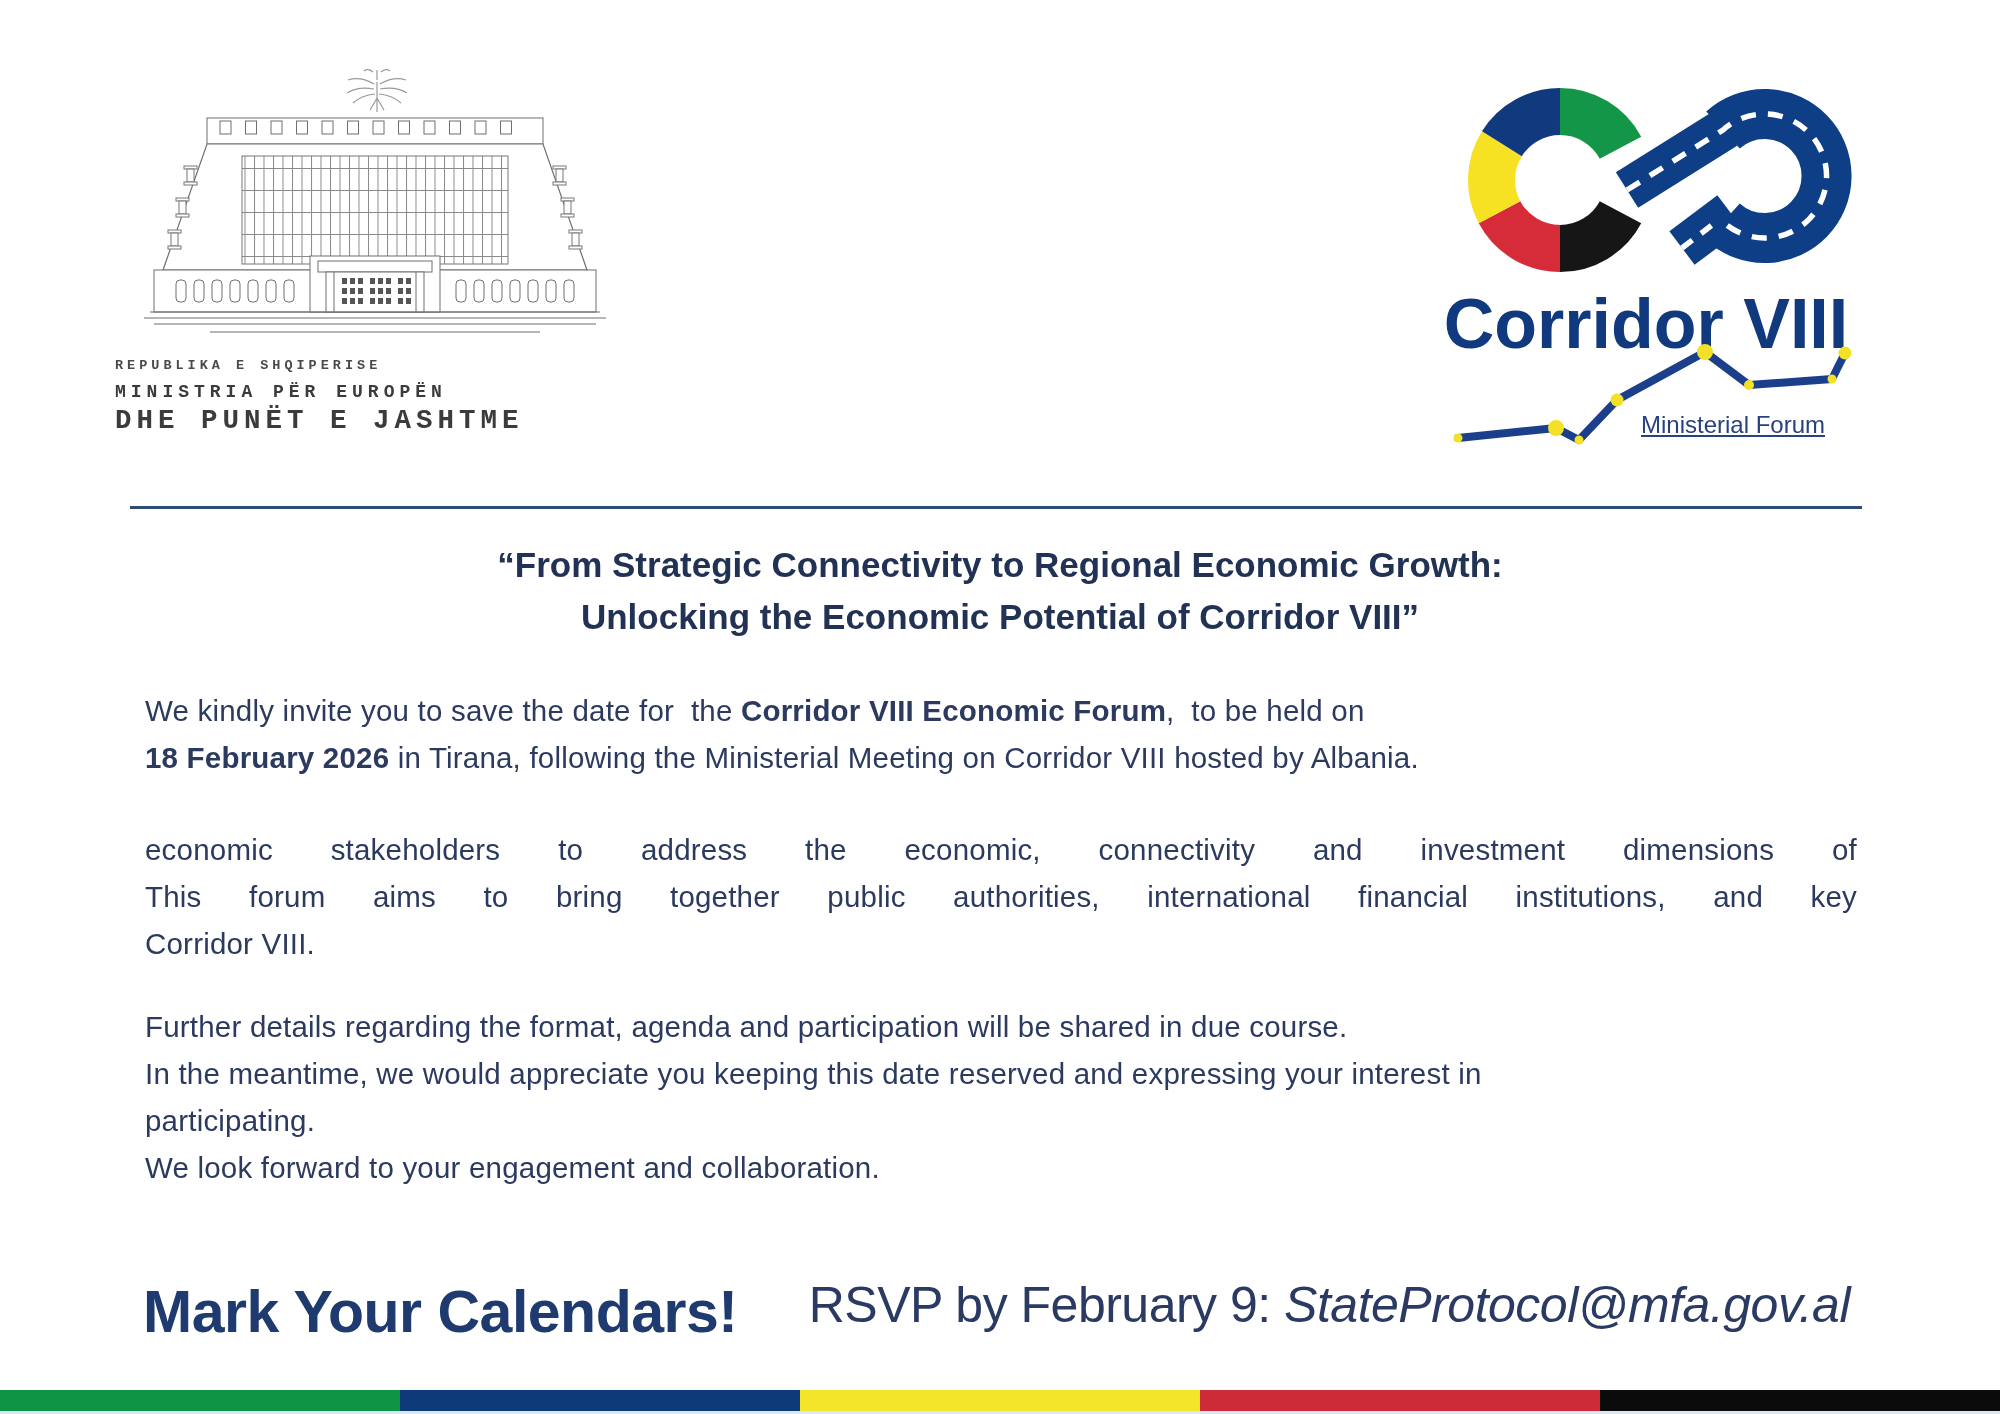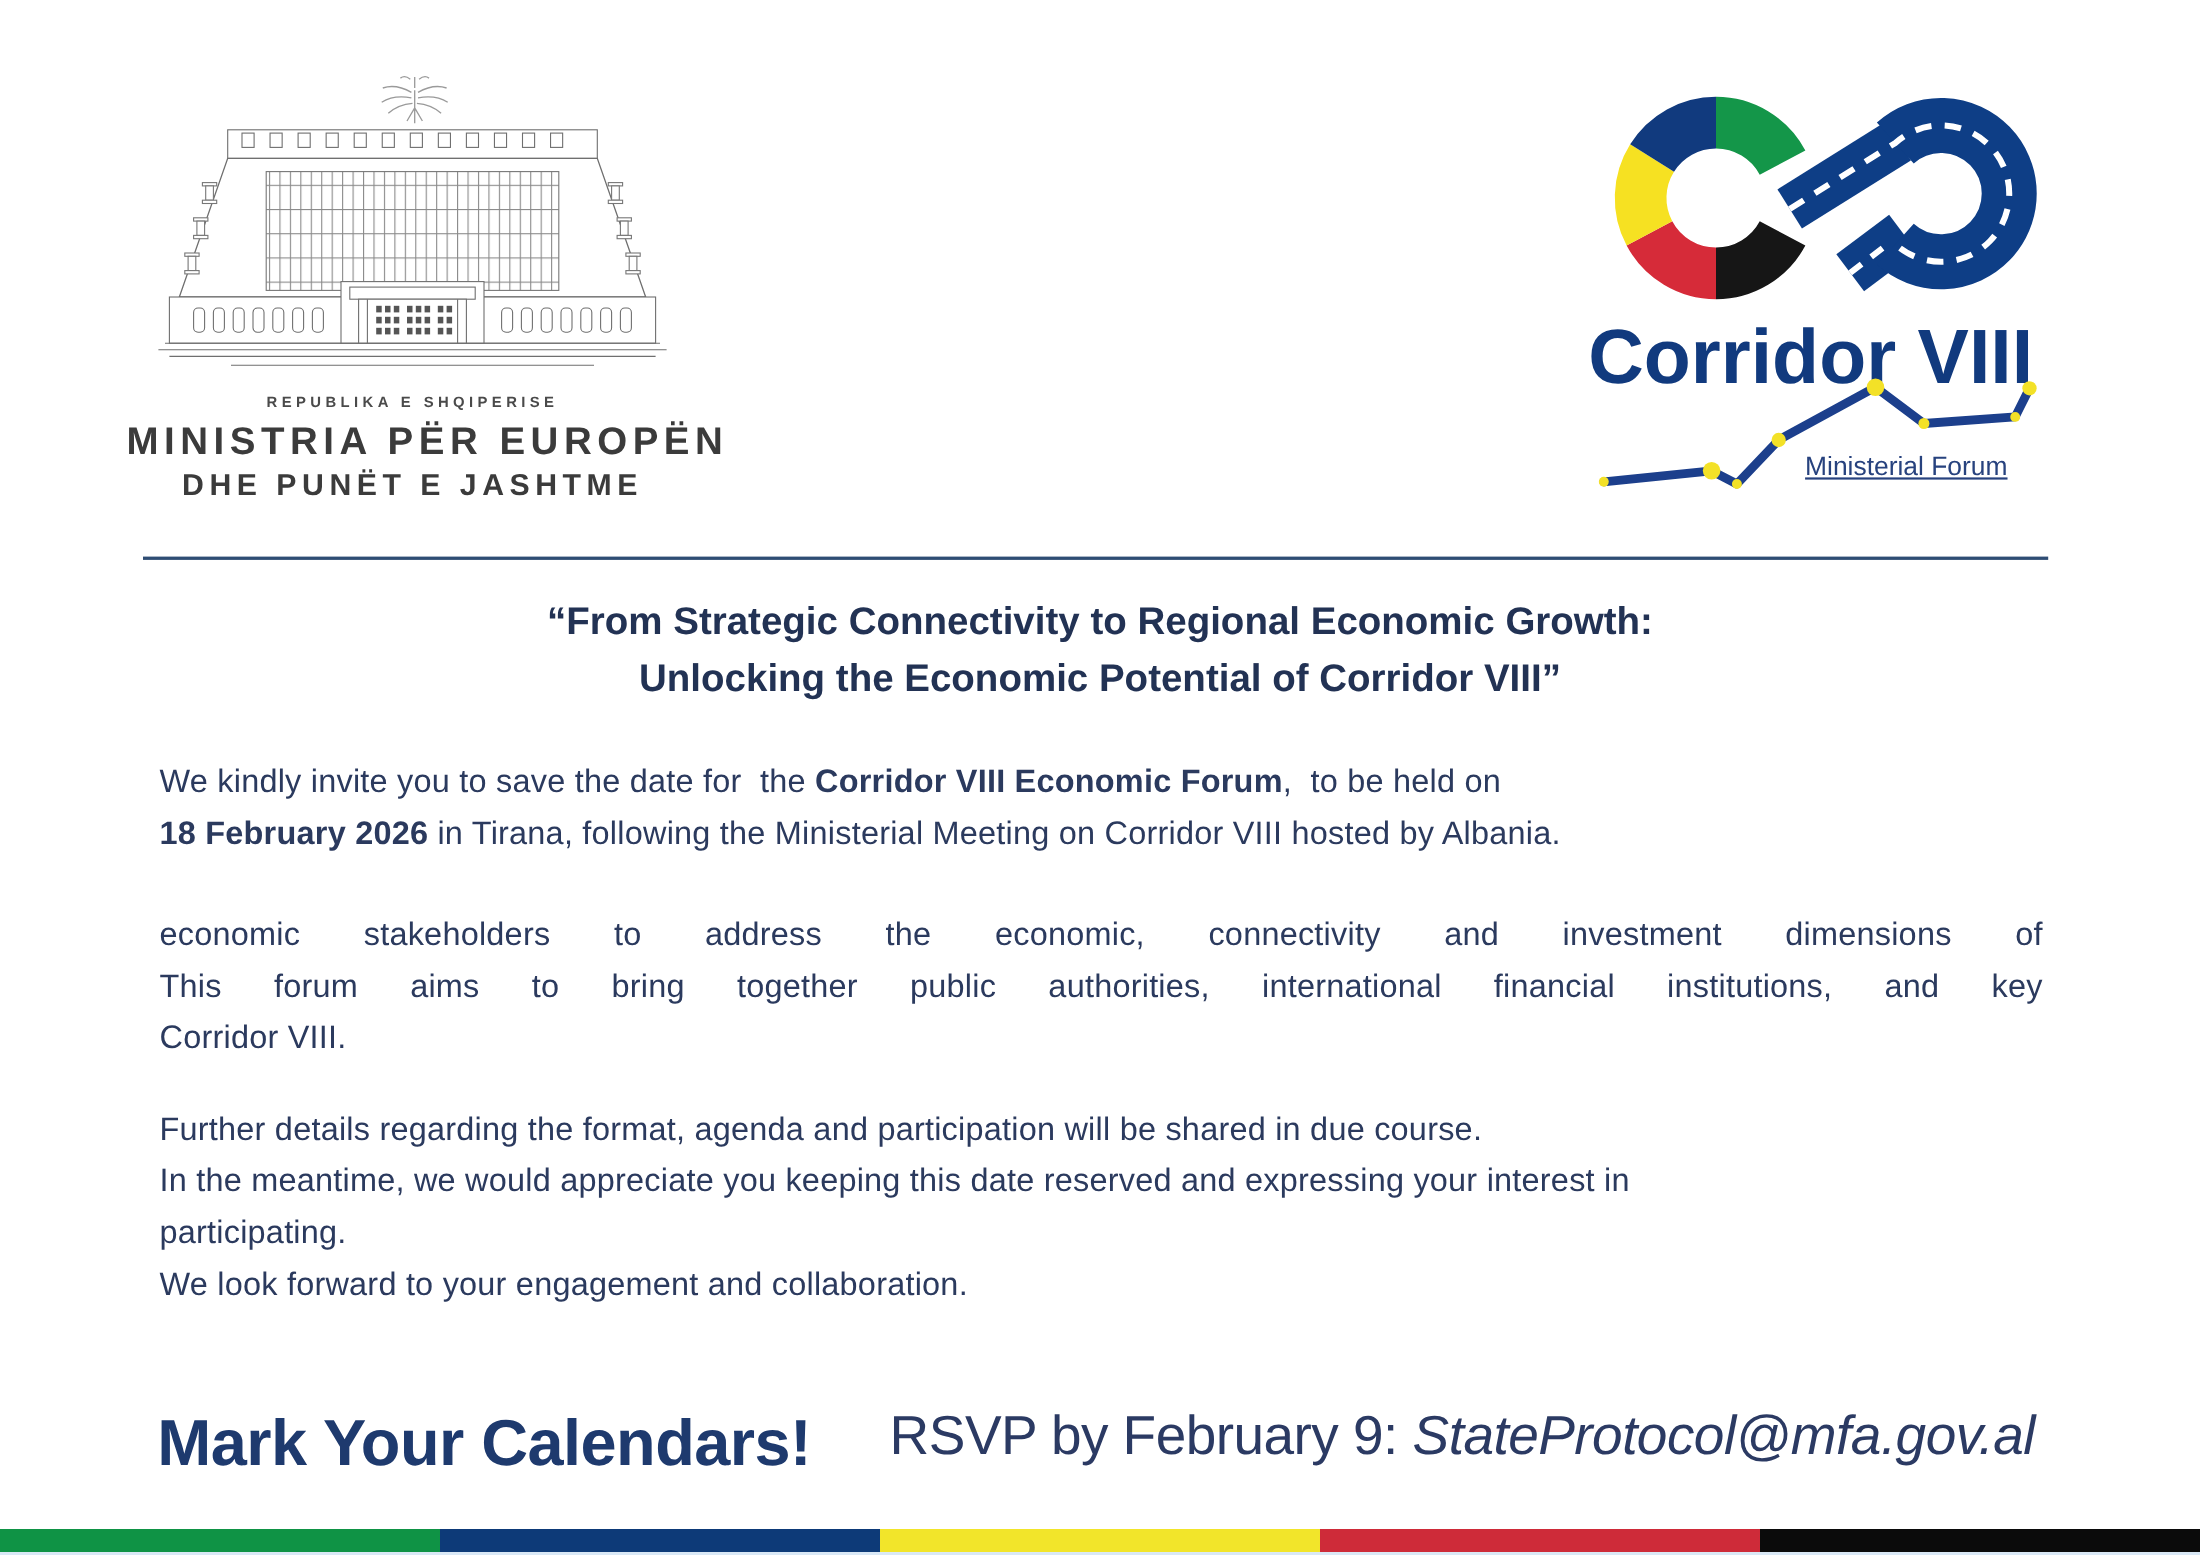--- a/index.html
+++ b/index.html
@@ -3,24 +3,24 @@
 <meta charset="utf-8">
 <style>
   html,body{margin:0;padding:0;background:#888;}
   .page{
     position:relative;width:2000px;height:1414px;background:#ffffff;
     font-family:"Liberation Sans", sans-serif;overflow:hidden;margin:0 auto;
   }
   
   .ministry-block{position:absolute;left:140px;top:58px;width:520px;}
   .ministry-svg{position:absolute;left:0;top:0;}
-  .ministry-text{position:absolute;left:-25px;top:300px;width:520px;text-align:center;
-    font-family:Liberation Sans, sans-serif;color:#3b3b3b;}
+  .ministry-text{position:absolute;left:-25px;top:300px;width:520px;text-align:left;
+    font-family:Liberation Mono, monospace;color:#3b3b3b;}
   .republika{font-size:13.5px;letter-spacing:4px;color:#4a4a4a;font-weight:bold;white-space:nowrap;}
-  .ministry-name{font-size:35px;font-weight:bold;letter-spacing:5px;margin-top:9px;white-space:nowrap;}
+  .ministry-name{font-size:18px;font-weight:bold;letter-spacing:5px;margin-top:9px;white-space:nowrap;}
   .ministry-name2{font-size:27.5px;font-weight:bold;letter-spacing:5px;margin-top:3px;white-space:nowrap;}
   
   .corridor-block{position:absolute;left:1430px;top:62px;width:440px;height:400px;}
   .logo-mark{position:absolute;left:0;top:0;}
   .wordmark{position:absolute;left:0;top:222px;width:432px;text-align:center;
     font-size:70px;font-weight:bold;color:#113a7e;letter-spacing:0px;}
   .zigzag{position:absolute;left:10px;top:278px;}
   .forum-label{position:absolute;left:188px;top:349px;width:230px;text-align:center;
     font-size:24px;color:#27427e;text-decoration:underline;}
   

